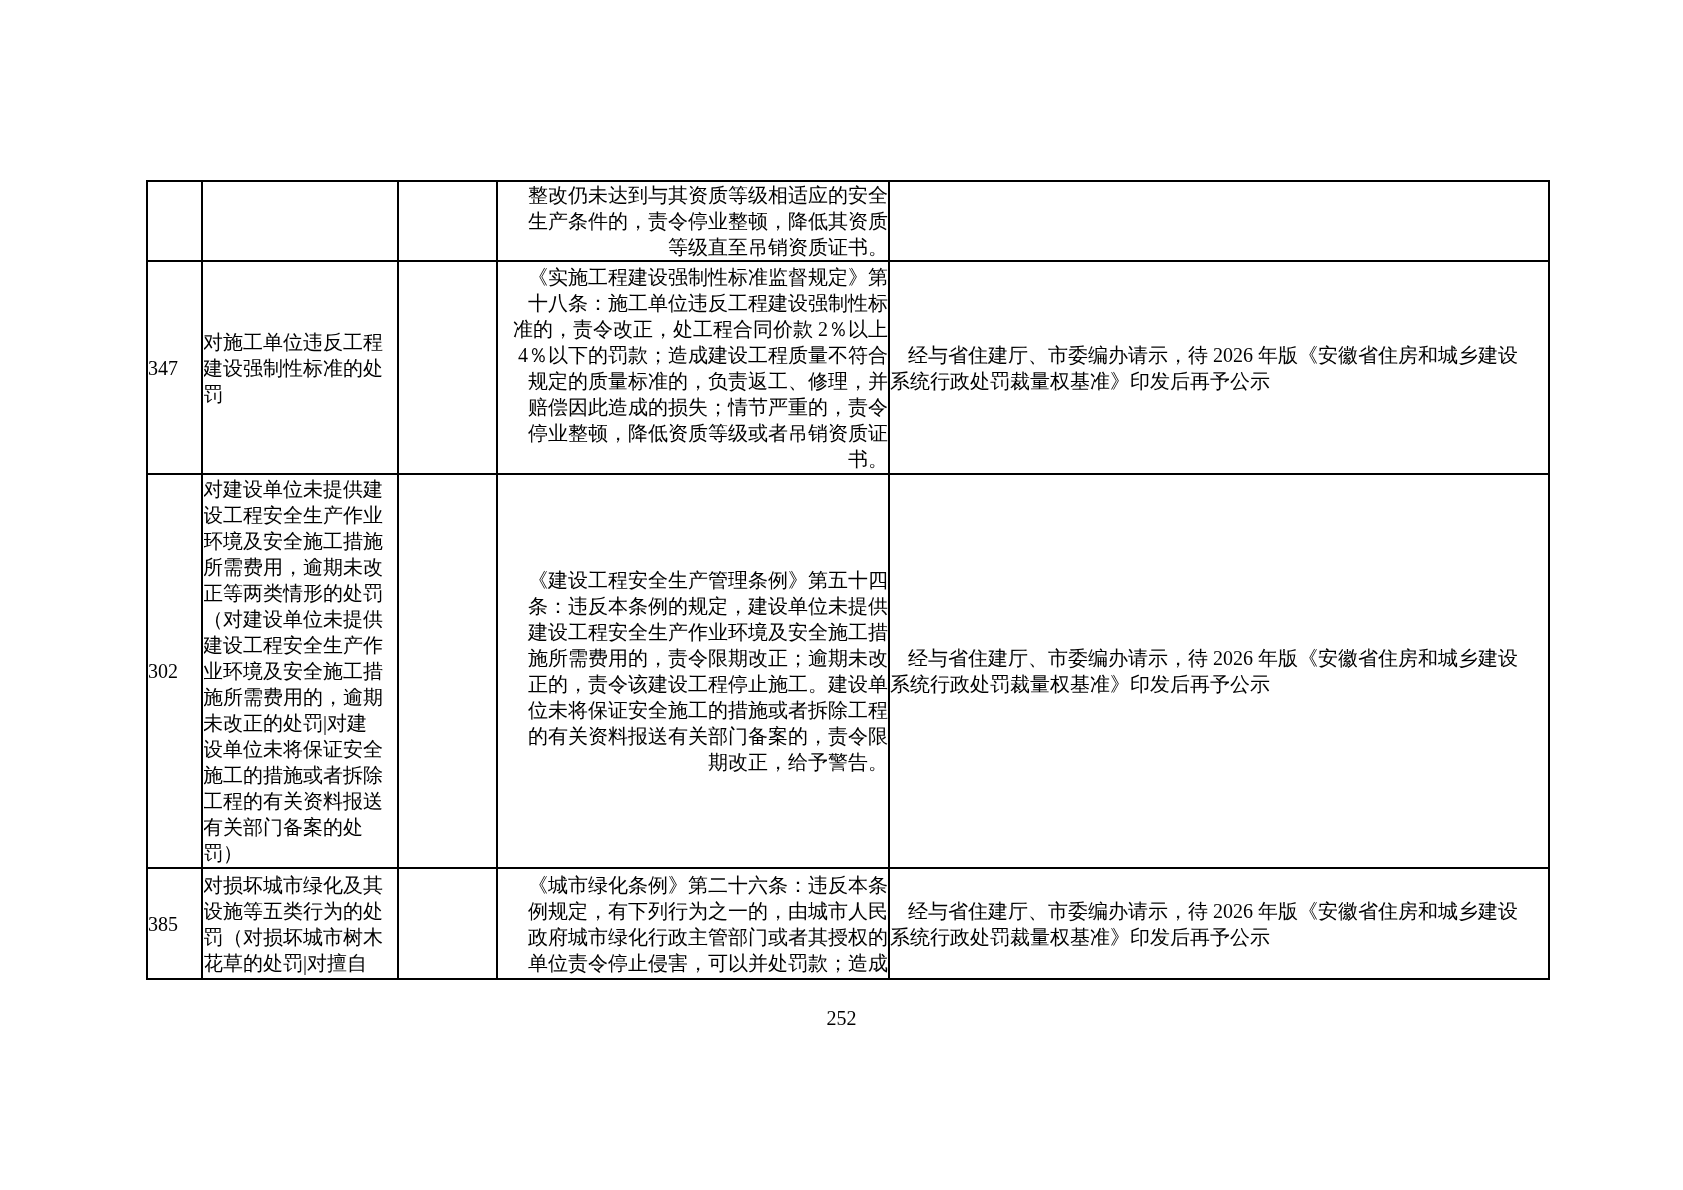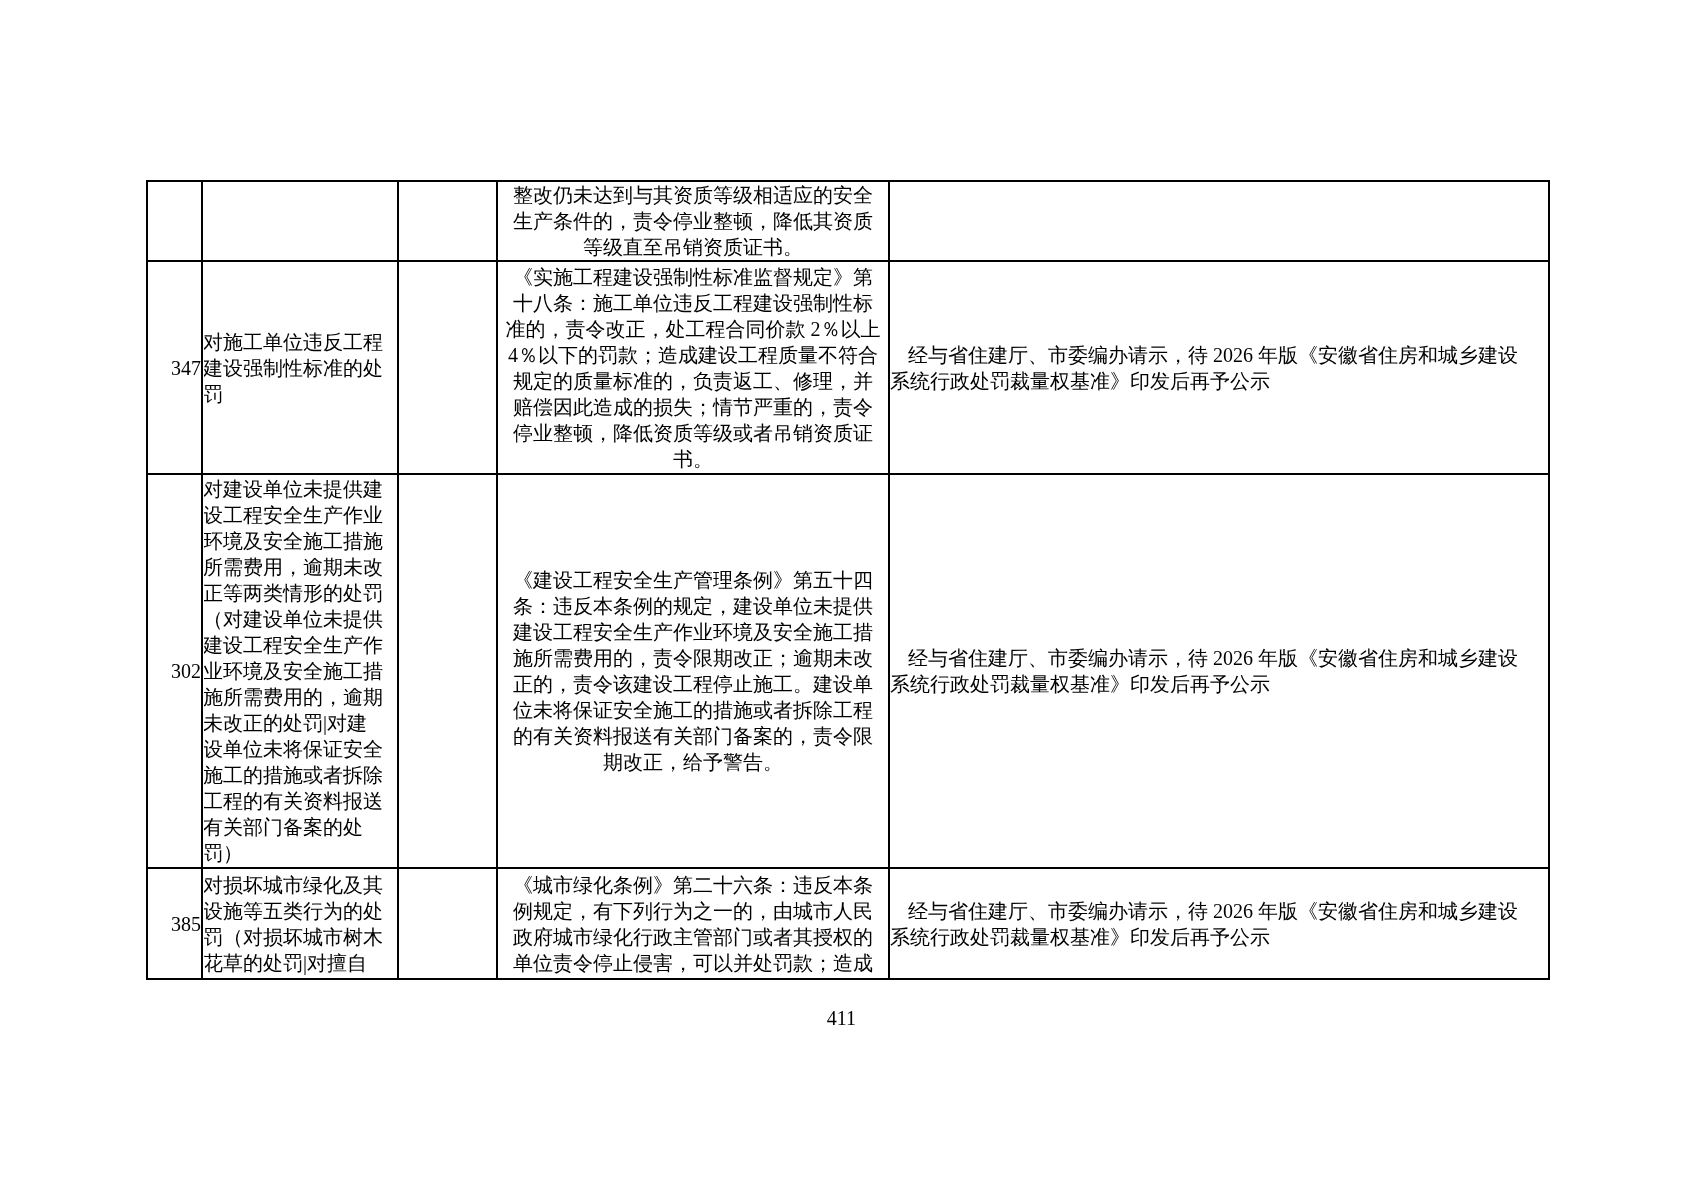--- a/index.html
+++ b/index.html
@@ -25,24 +25,24 @@
   }
   .doc-table td {
     border: 2px solid #000;
     vertical-align: middle;
     font-size: 20px;
     line-height: 26px;
     white-space: pre-line;
     overflow: hidden;
     padding: 0;
   }
-  .c-num    { width: 53px;  text-align: right; }
+  .c-num    { width: 53px;  text-align: left; }
   .c-item   { width: 194px; padding: 0 2px; text-align: left; border-radius: 17px; }
   .c-blank  { width: 97px; }
-  .c-legal  { width: 390px; padding: 0 4px; text-align: center; }
+  .c-legal  { width: 390px; padding: 0 4px; text-align: right; }
   .c-remark { width: 658px; padding: 0 3px; text-align: left; text-indent: 18px; margin-left: 20px; }
   .r0 { height: 80px;  }
   .r1 { height: 213px; }
   .r2 { height: 394px; }
   .r3 { height: 111px; }
   .page-number {
     position: absolute;
     top: 1005px;
     left: 0;
     width: 1683px;
@@ -121,13 +121,13 @@
       <td class="c-legal">《城市绿化条例》第二十六条：违反本条
 例规定，有下列行为之一的，由城市人民
 政府城市绿化行政主管部门或者其授权的
 单位责令停止侵害，可以并处罚款；造成</td>
       <td class="c-remark">经与省住建厅、市委编办请示，待 2026 年版《安徽省住房和城乡建设
 系统行政处罚裁量权基准》印发后再予公示</td>
     </tr>
   </tbody>
 </table>
 
-<div class="page-number">411</div>
+<div class="page-number">252</div>
 
 </body></html>

